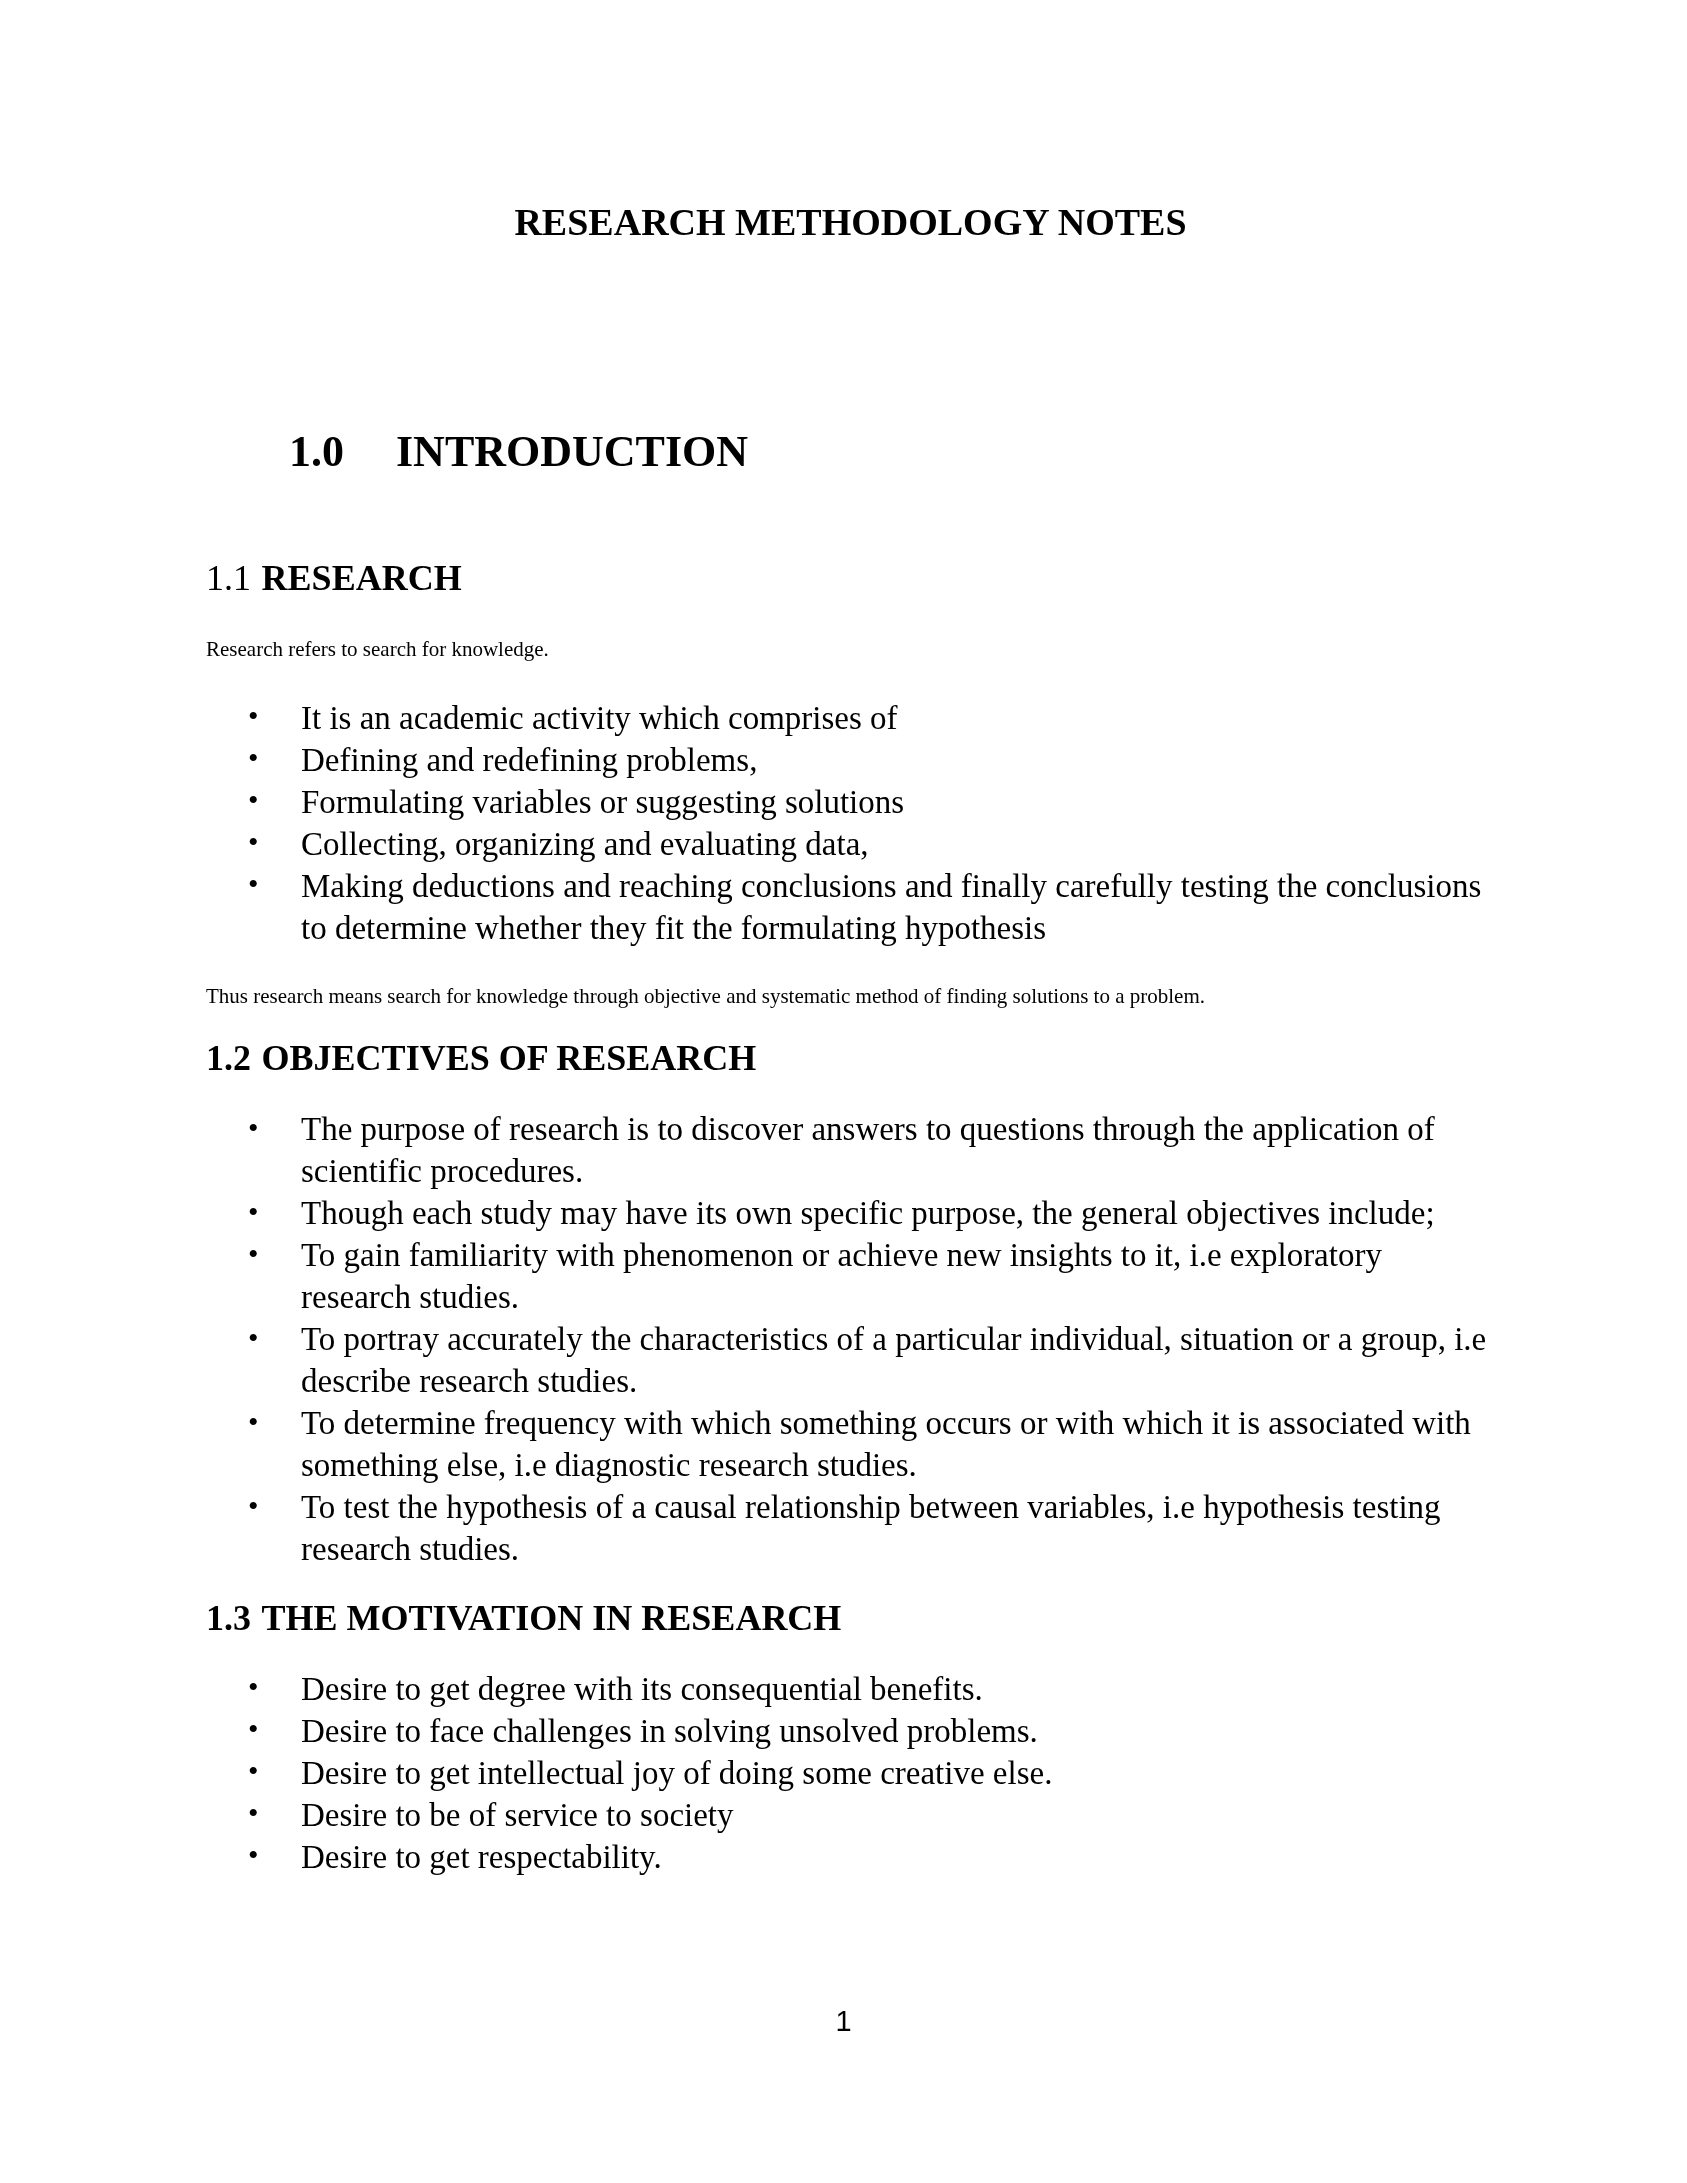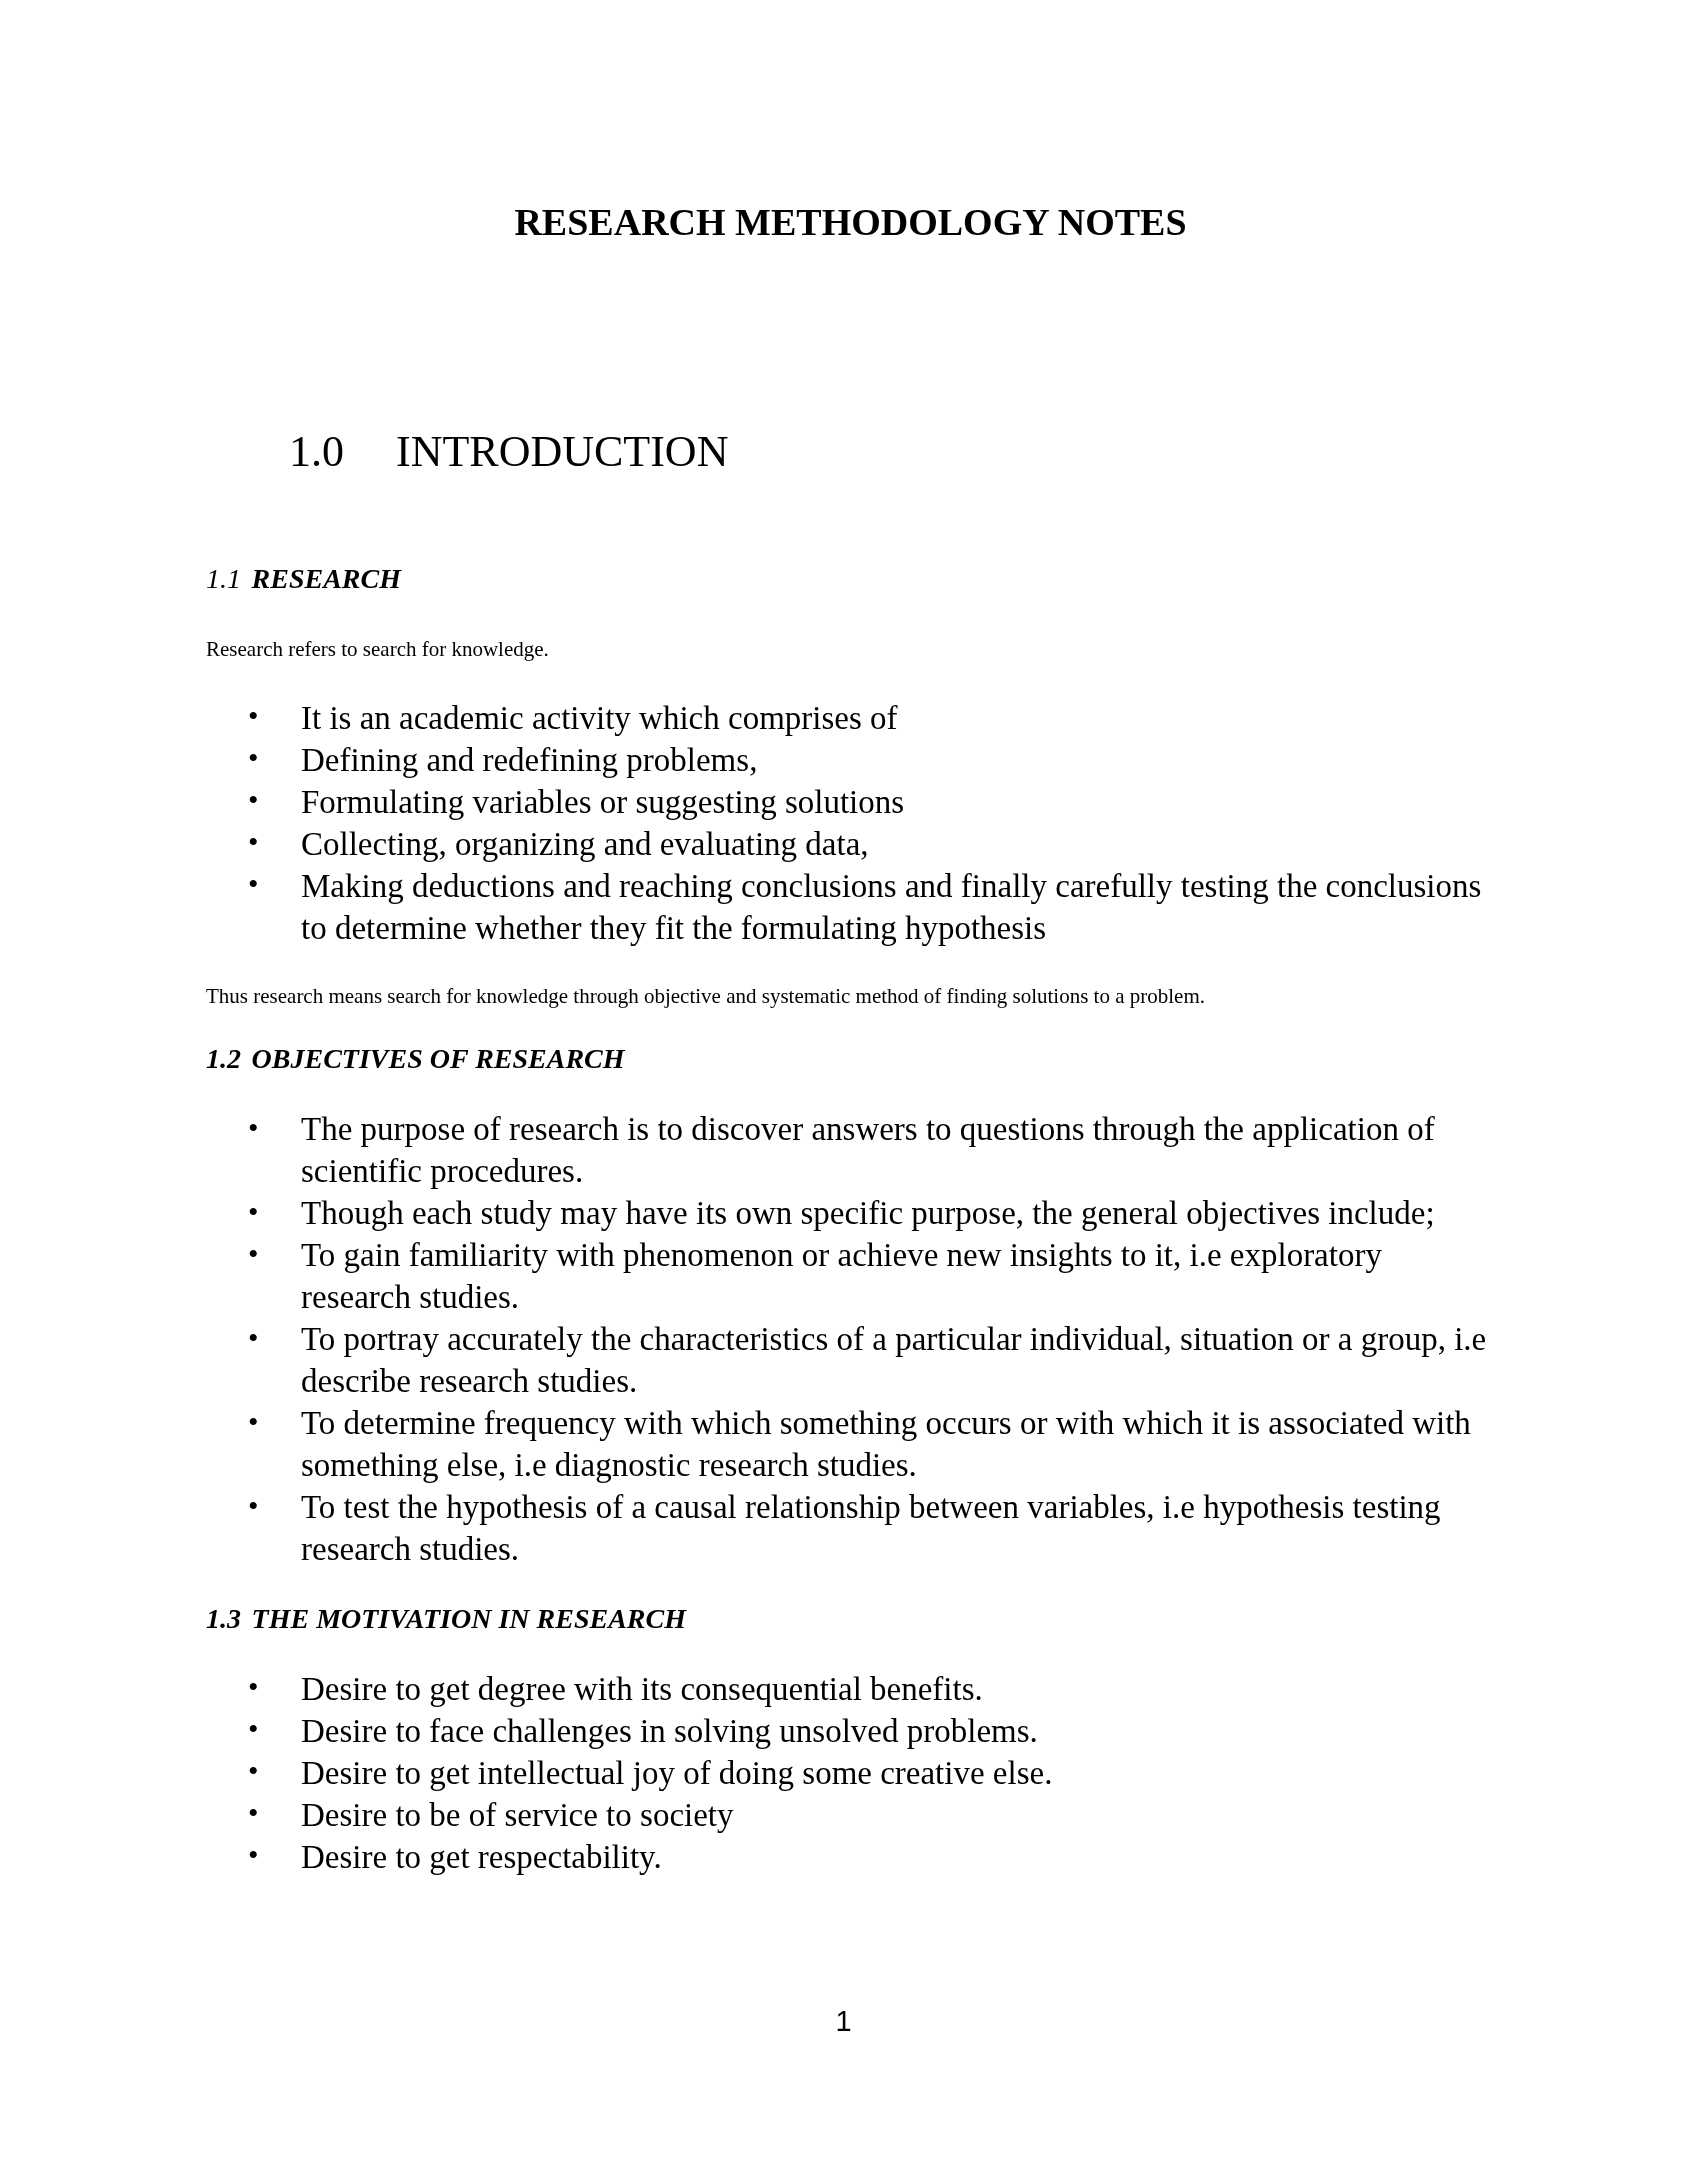--- a/index.html
+++ b/index.html
@@ -18,30 +18,29 @@
     font-size: 38px;
     line-height: 48px;
     font-weight: bold;
     text-align: center;
     margin: 0 0 179px 0;
     letter-spacing: 0px;
   }
   .intro-heading {
     font-size: 44px;
     line-height: 53px;
-    font-weight: normal;
+    font-weight: bold;
     margin: 0 0 79px 83px;
   }
   .intro-heading .h-num { margin-right: 52px; }
   h2.section-heading {
-    font-size: 28px;
+    font-size: 36px;
     line-height: 43px;
     font-weight: bold;
     margin: 0 0 28px 0;
-    font-style: italic;
   }
   h2.section-heading .h-num { margin-right: 10.6px; }
   h2.section-heading .h-num.regular { font-weight: normal; }
   p.body-para {
     font-size: 21px;
     line-height: 42px;
     margin: 0 0 26.5px 0;
   }
   p.closing-para { margin-bottom: 20px; }
   ul.bullet-list {

